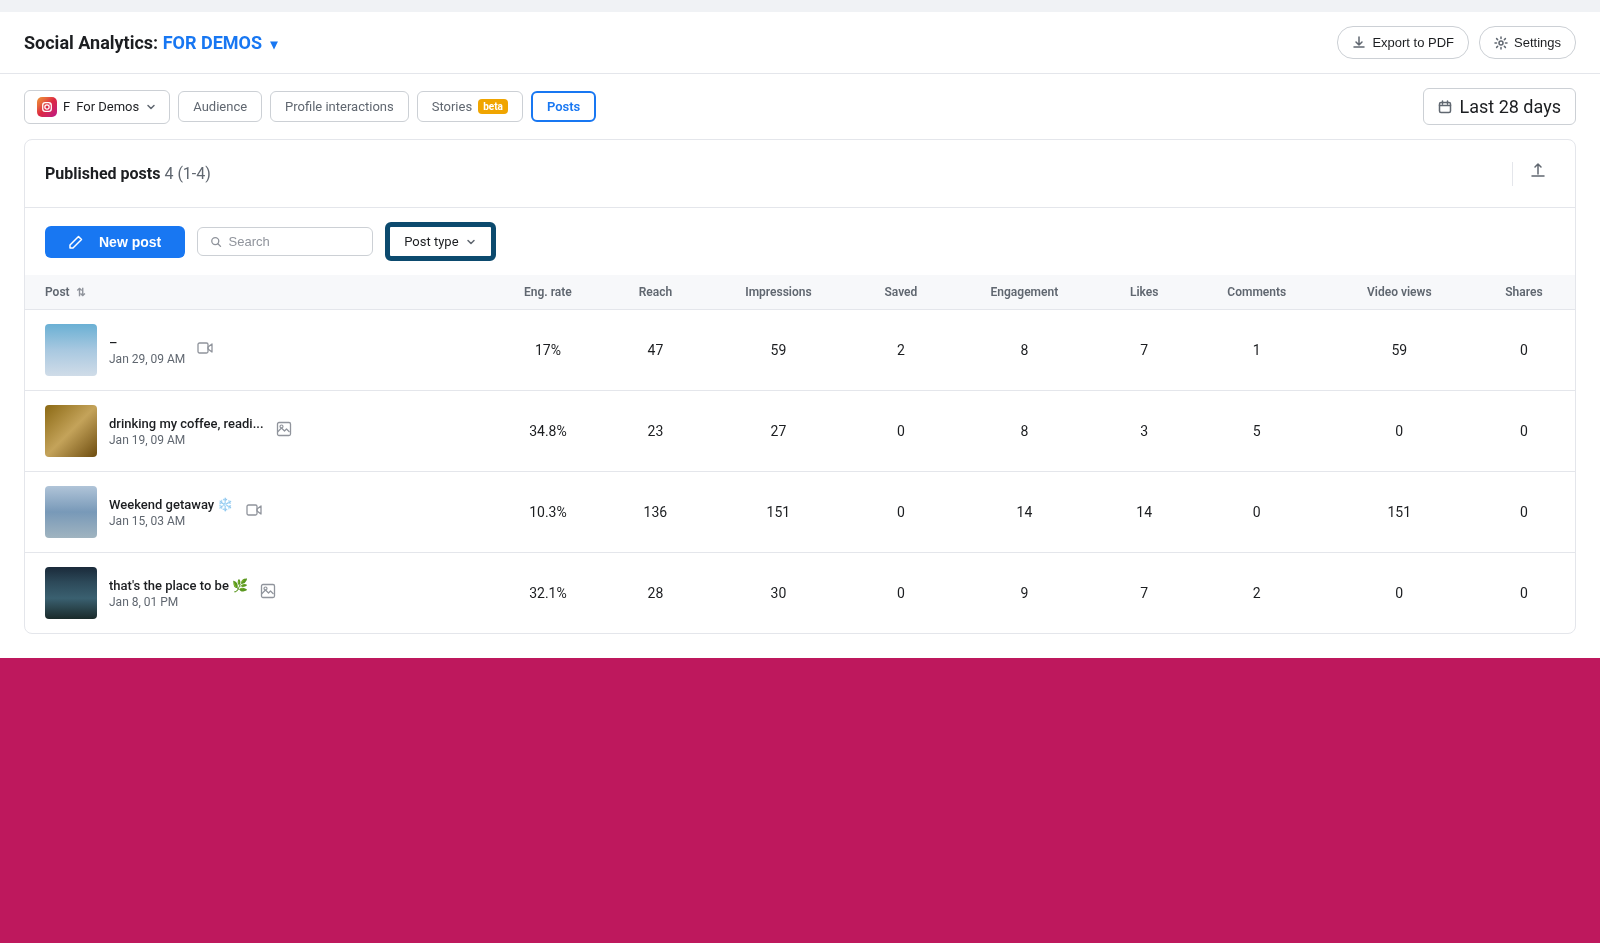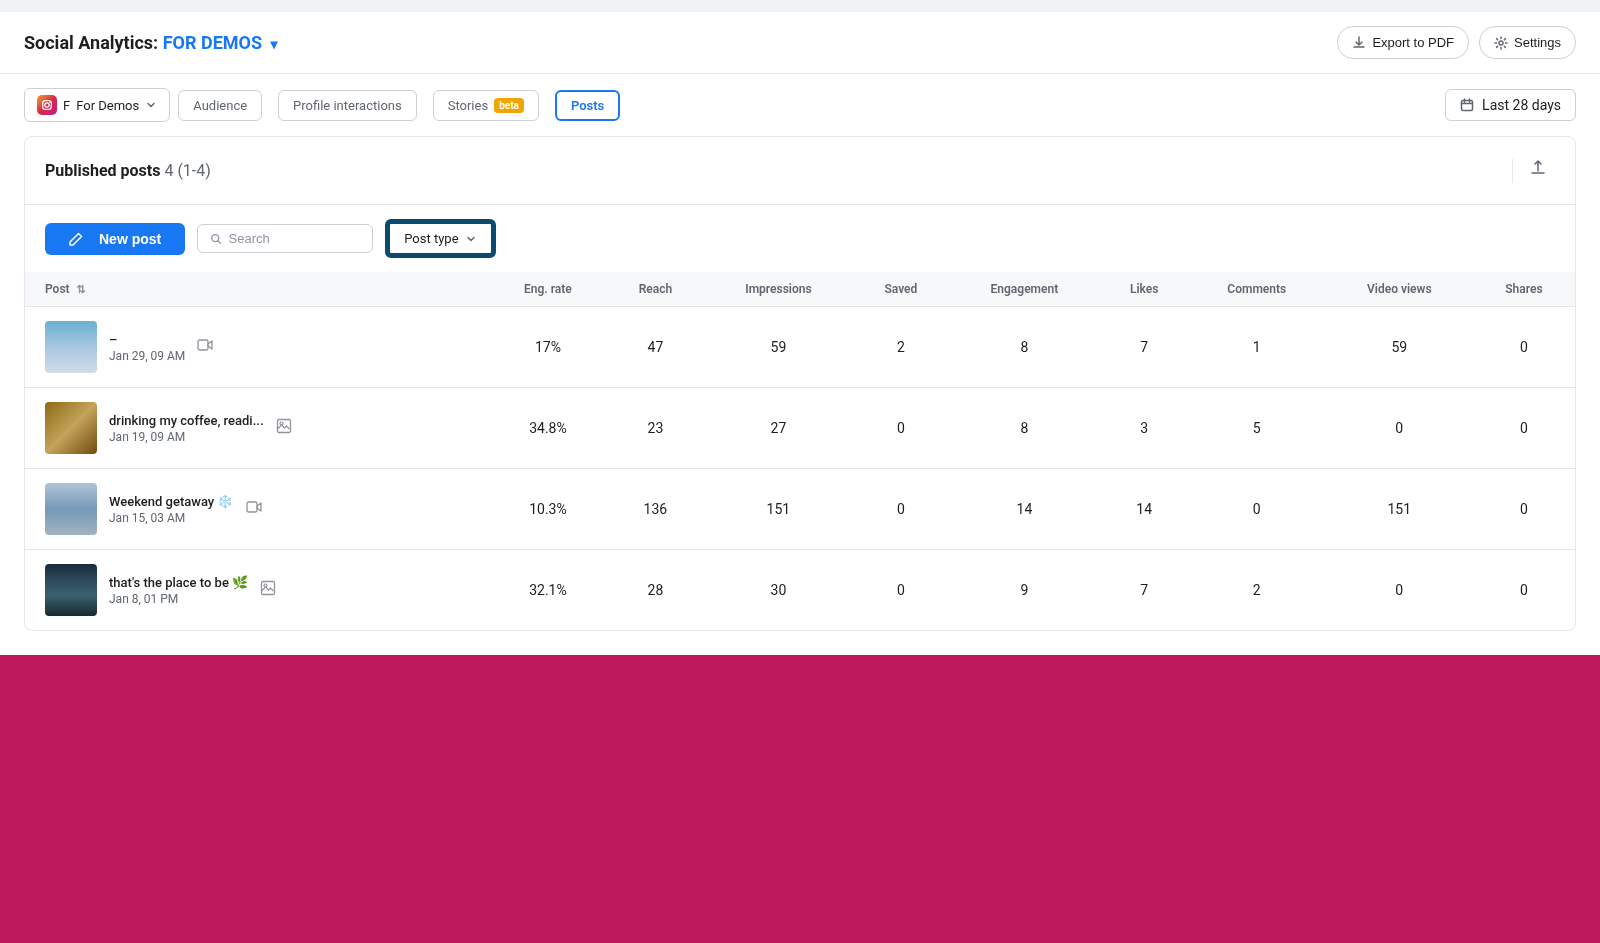--- a/index.html
+++ b/index.html
@@ -110,21 +110,21 @@
       background: linear-gradient(135deg, #f09433, #e6683c, #dc2743, #cc2366, #bc1888);
       display: inline-flex;
       align-items: center;
       justify-content: center;
       color: #fff;
       font-size: 11px;
       font-weight: bold;
     }
     .filter-tabs {
       display: flex;
-      gap: 16px;
+      gap: 8px;
     }
     .filter-tab {
       padding: 6px 14px;
       border: 1px solid #ccd0d5;
       border-radius: 6px;
       font-size: 13px;
       color: #606770;
       cursor: pointer;
       background: #fff;
       display: flex;
@@ -146,21 +146,21 @@
       border-radius: 4px;
     }
     .date-range-btn {
       display: flex;
       align-items: center;
       gap: 8px;
       padding: 7px 14px;
       border: 1px solid #ccd0d5;
       border-radius: 6px;
       cursor: pointer;
-      font-size: 14px;
+      font-size: 18px;
       color: #1c1e21;
       background: #fff;
     }
 
     
     .main-content {
       padding: 0 24px 24px;
       background: #fff;
     }
 

